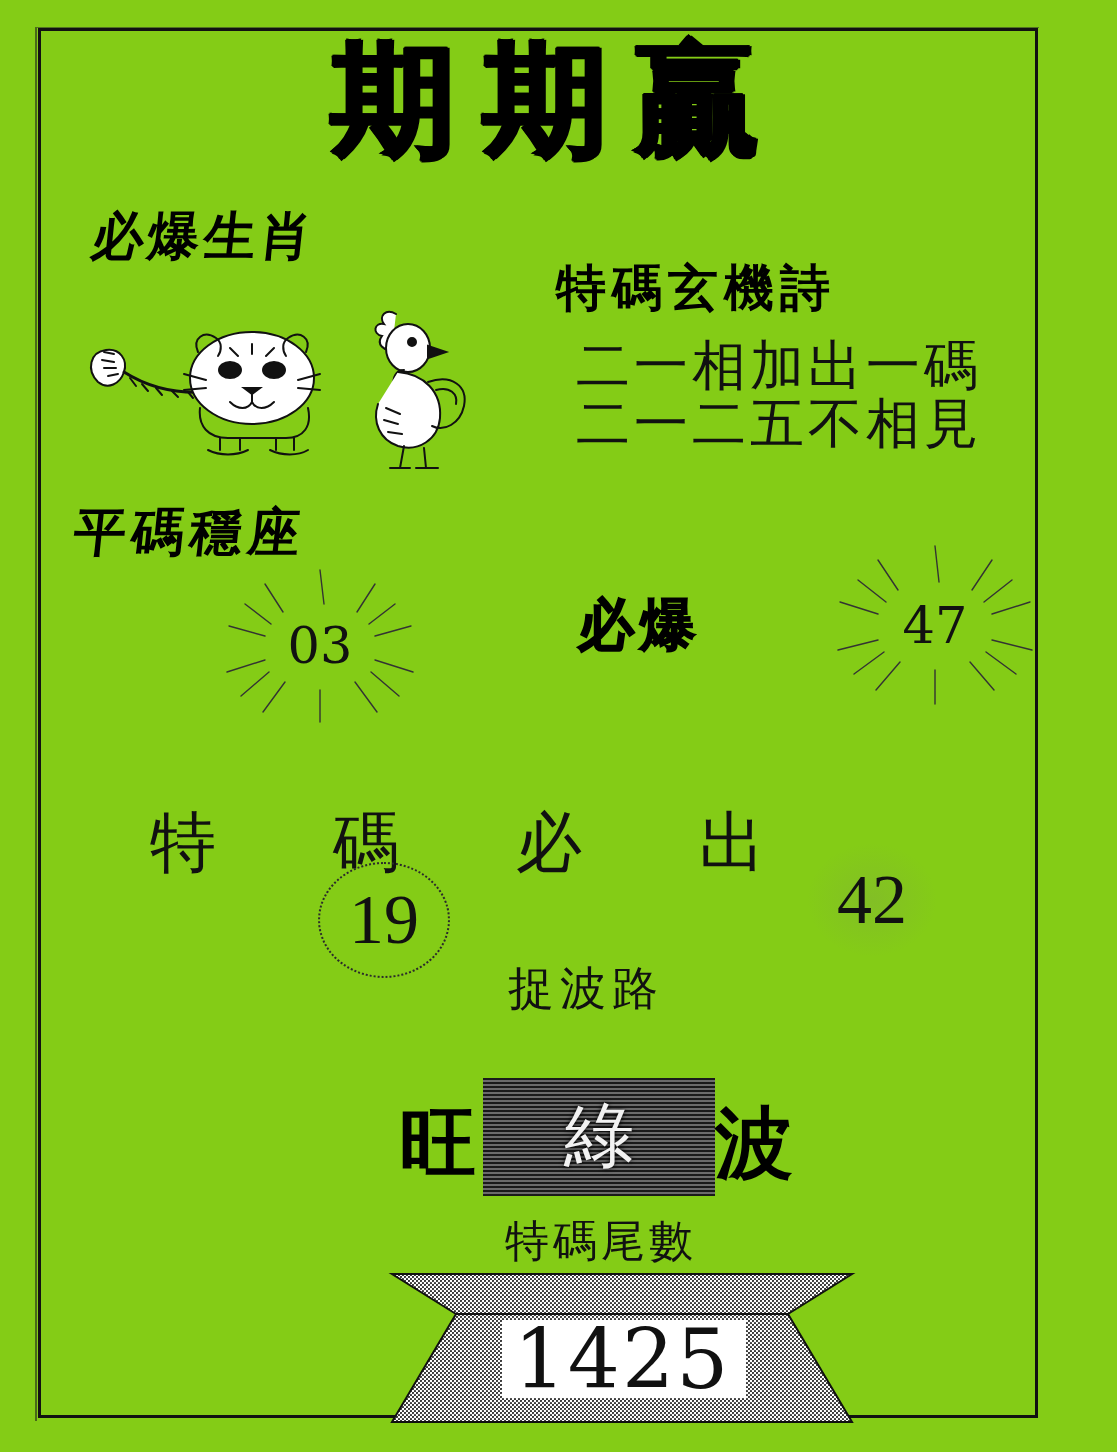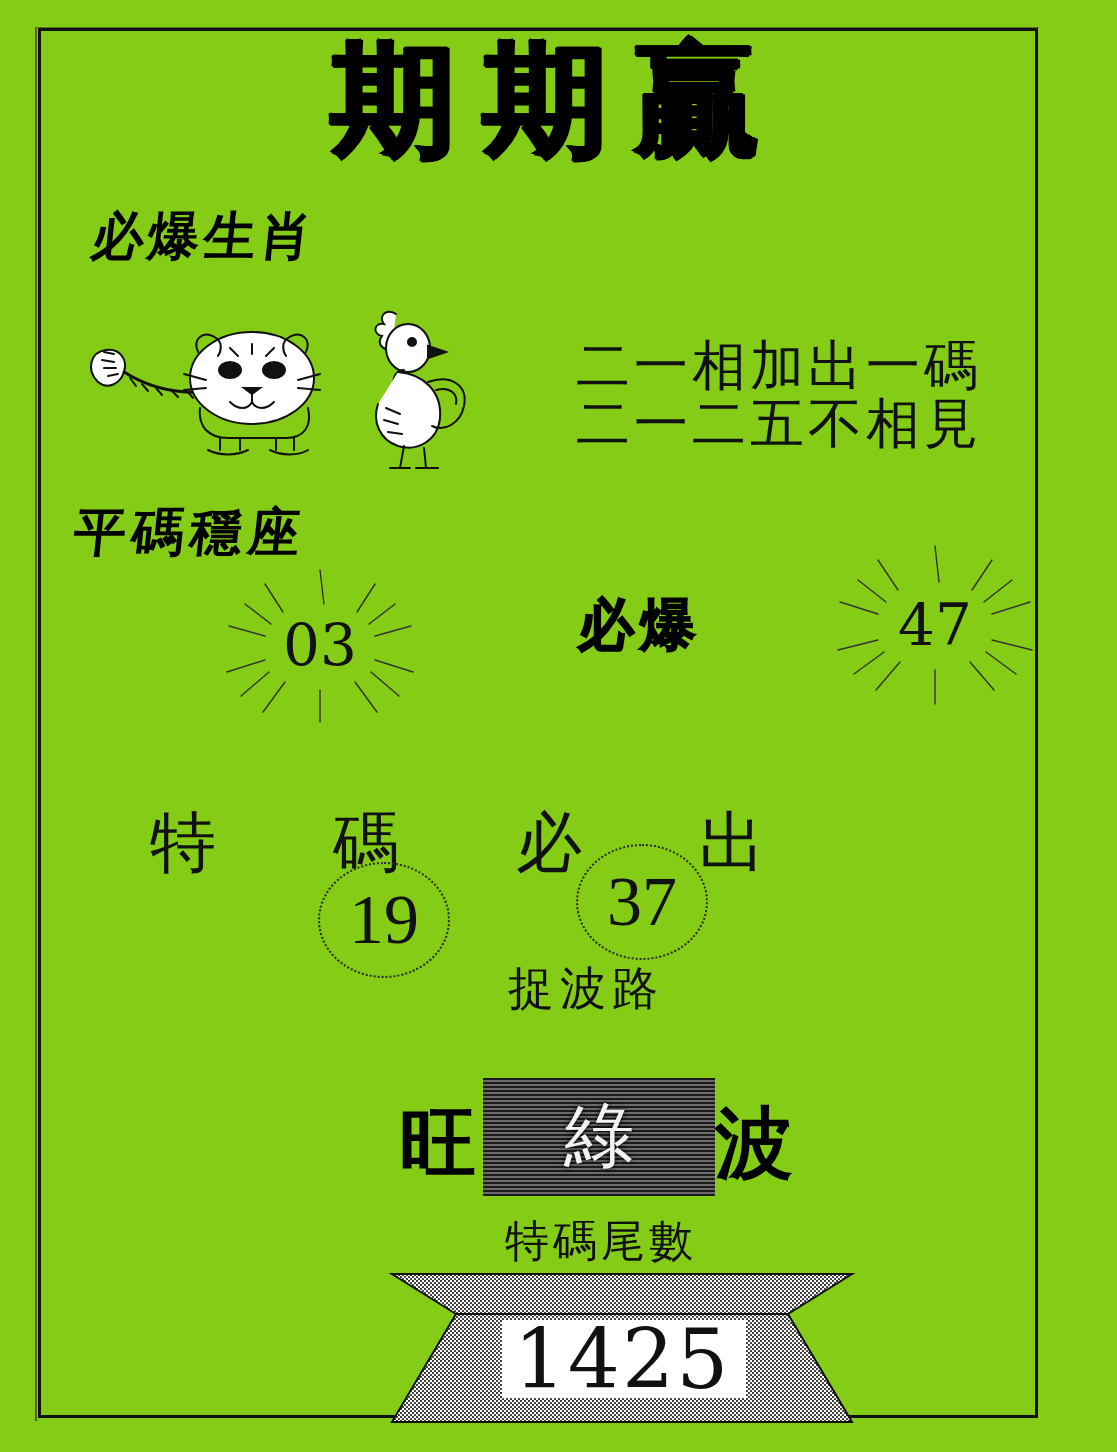--- a/index.html
+++ b/index.html
@@ -122,21 +122,21 @@
   }
   .burst svg { display: block; }
   .burst .num {
     position: absolute;
     left: 0; top: 0;
     width: 100%; height: 100%;
     display: flex;
     align-items: center;
     justify-content: center;
     font-family: "DejaVu Serif", serif;
-    font-size: 58px;
+    font-size: 51px;
     color: #111;
   }
   .burst-left  { left: 205px; top: 560px; }
   .burst-right { left: 820px; top: 540px; }
 
   .lbl-bibao {
     position: absolute;
     left: 578px;
     top: 588px;
     font-size: 56px;
@@ -296,20 +296,21 @@
         <path d="M318 82 C344 84, 362 102, 360 128 C358 150, 338 162, 318 156 C300 150, 292 132, 298 114" fill="#fff"></path>
         <path d="M348 92 C372 84, 388 96, 384 116 C380 134, 364 142, 352 136"></path>
         <path d="M356 100 C370 96, 378 104, 376 114"></path>
         <path d="M324 156 L320 178 M344 158 L346 178"></path>
         <path d="M310 178 L330 178 M336 178 L358 178"></path>
         <path d="M306 118 L320 124 M304 130 L318 134 M308 142 L322 144"></path>
       </g>
     </svg>
   </div>
 
+  <div class="brush lbl-xuanjishi">特碼玄機詩</div>
   <div class="poem poem-1">二一相加出一碼</div>
   <div class="poem poem-2">二一二五不相見</div>
 
   <div class="brush lbl-pingma">平碼穩座</div>
 
   <div class="burst burst-left">
     <svg width="230" height="170" viewBox="0 0 230 170">
       <g stroke="#333" stroke-width="1.4" fill="none" stroke-linecap="round">
         <path d="M115 10 L119 44 M60 24 L78 52 M170 24 L152 52 M24 66 L60 76 M206 66 L170 76 M22 112 L60 100 M208 112 L170 100 M58 152 L80 122 M172 152 L150 122 M115 162 L115 130"></path>
         <path d="M40 44 L66 64 M190 44 L164 64 M36 136 L64 112 M194 136 L166 112"></path>
@@ -326,21 +327,21 @@
         <path d="M115 6 L119 42 M58 20 L78 50 M172 20 L152 50 M20 62 L58 74 M210 62 L172 74 M18 110 L58 100 M212 110 L172 100 M56 150 L80 122 M174 150 L150 122 M115 164 L115 130"></path>
         <path d="M38 40 L66 62 M192 40 L164 62 M34 134 L64 112 M196 134 L166 112"></path>
       </g>
     </svg>
     <div class="num">47</div>
   </div>
 
   <div class="lbl-temabichu">特 碼 必 出</div>
 
   <div class="circled ring c1">19</div>
-  <div class="circled ring c2">37</div>
+  <div class="circled c3">42</div>
 
   <div class="lbl-zhuobolu">捉波路</div>
 
   <div class="wave-row">
     <div class="wave-ch wave-left">旺</div>
     <div class="wave-box">
       <div class="inner">綠</div>
     </div>
     <div class="wave-ch wave-right">波</div>
   </div>

